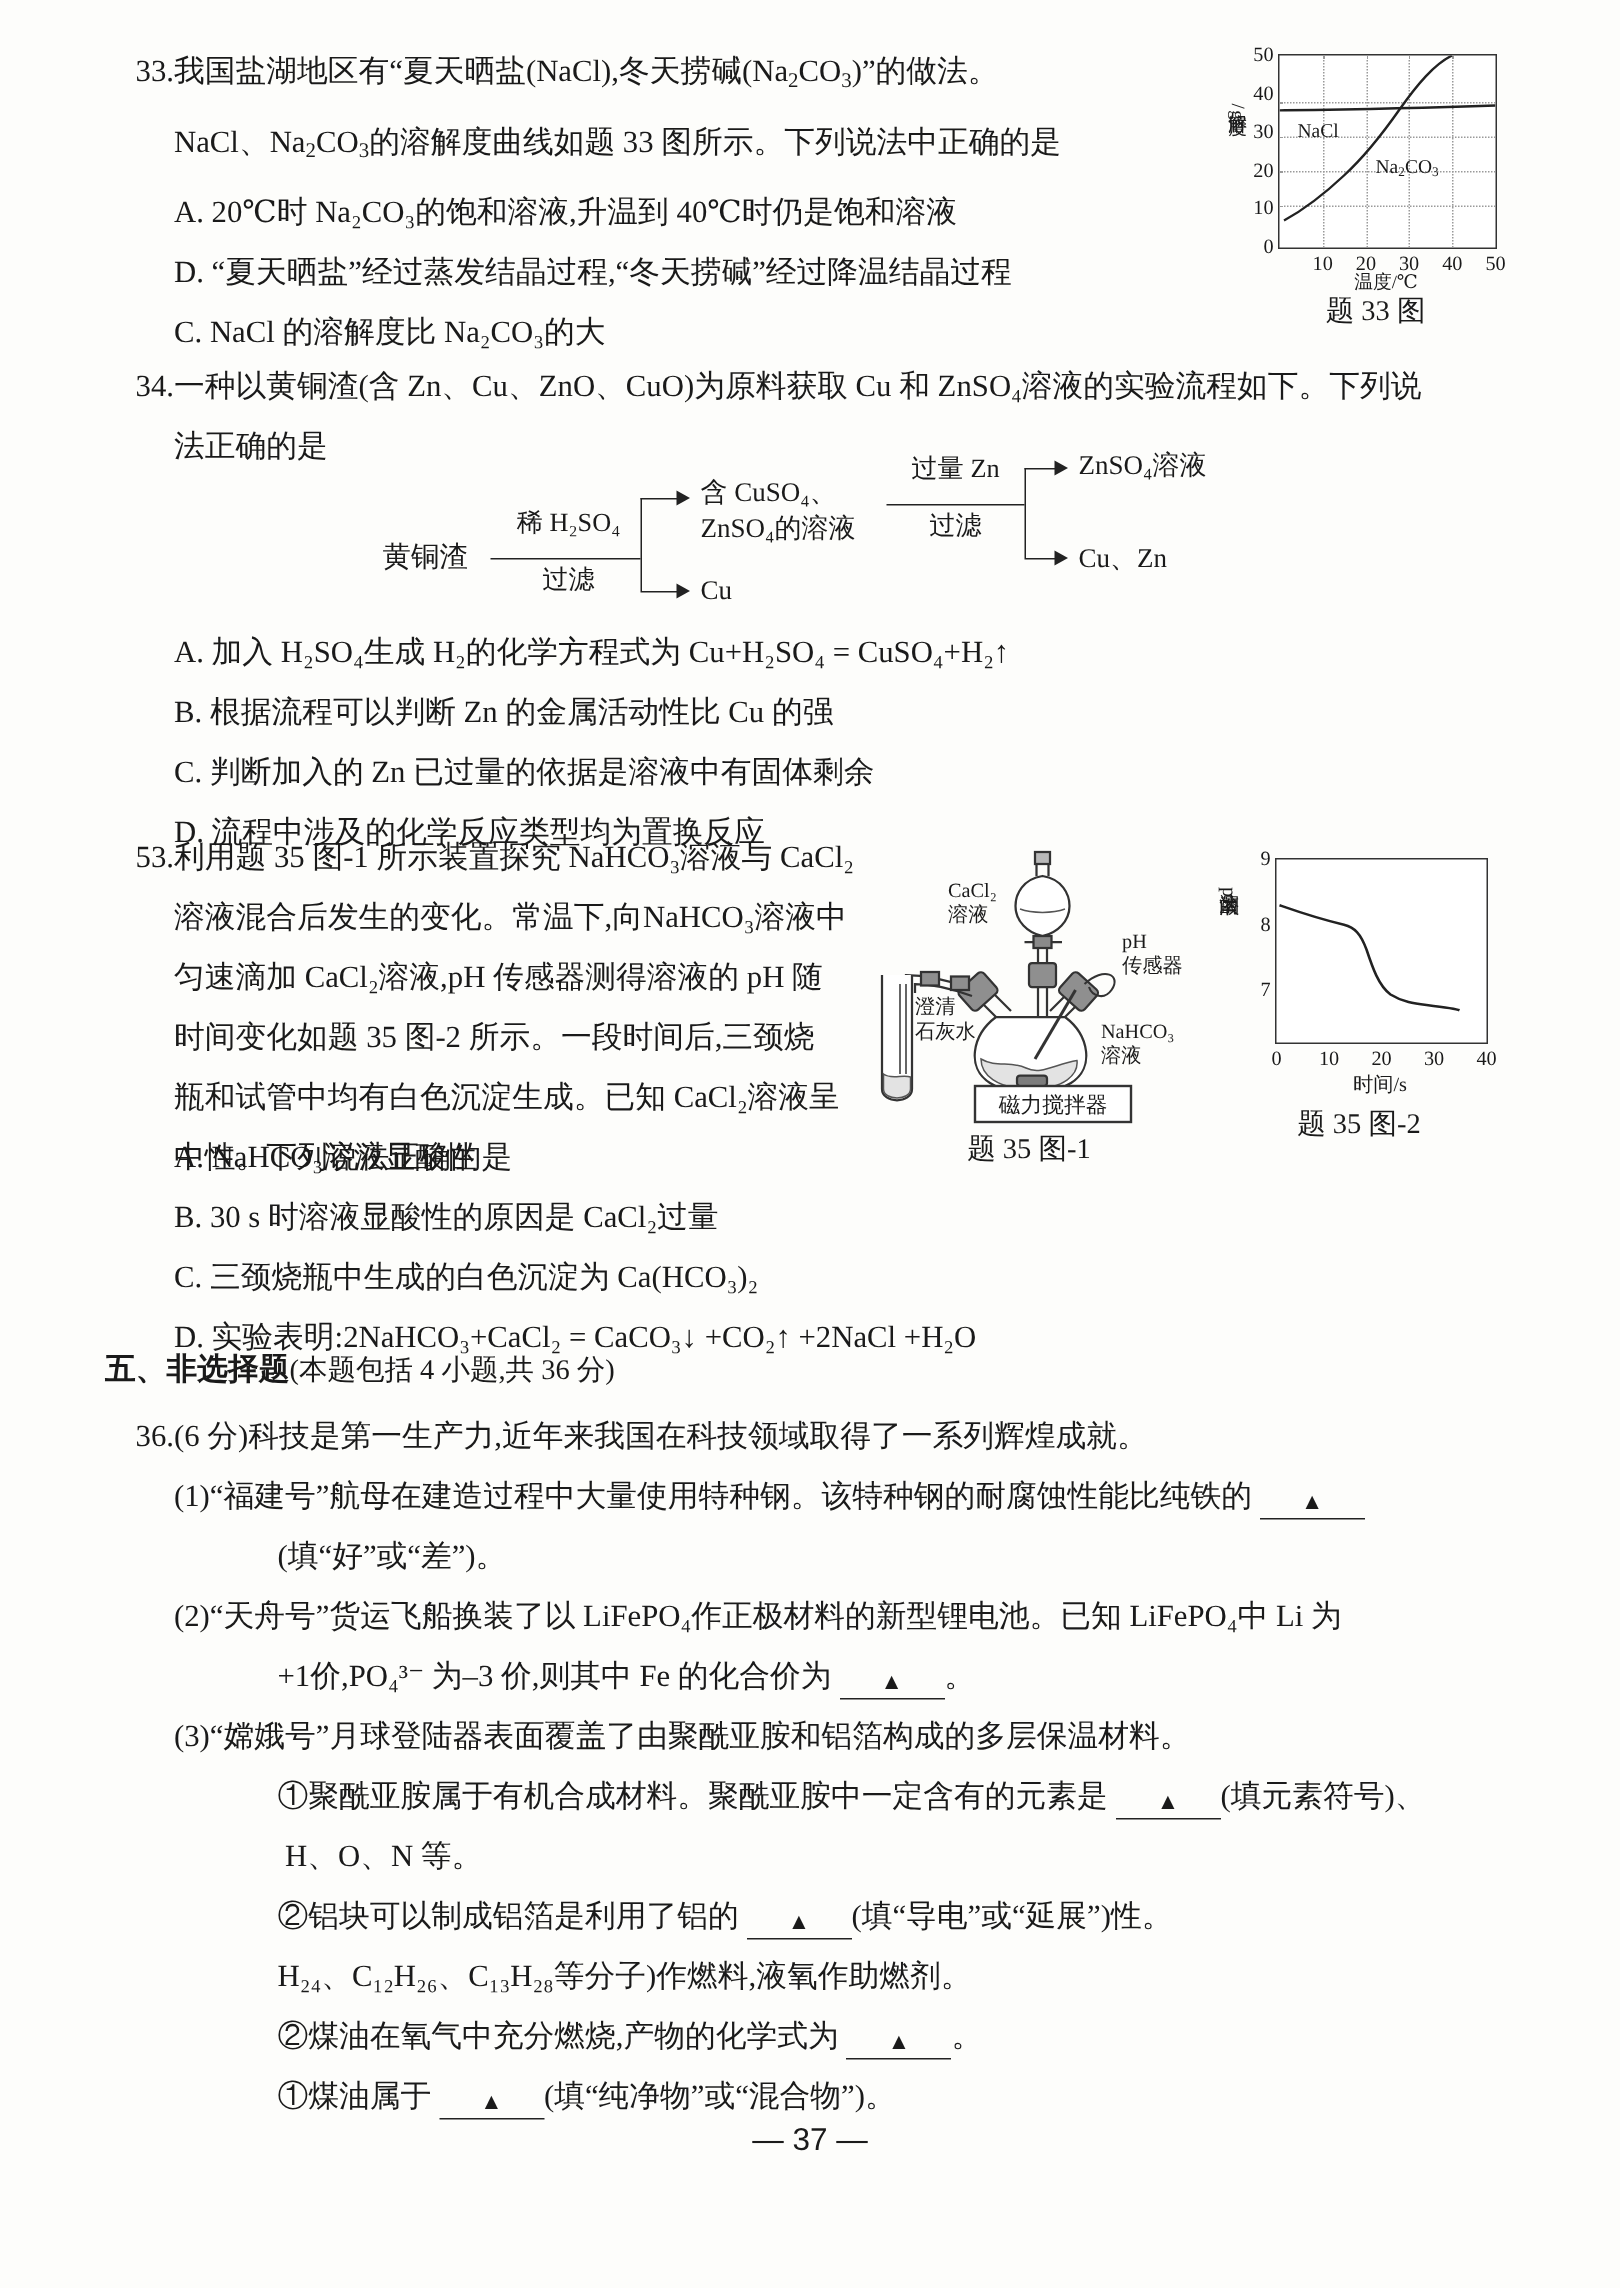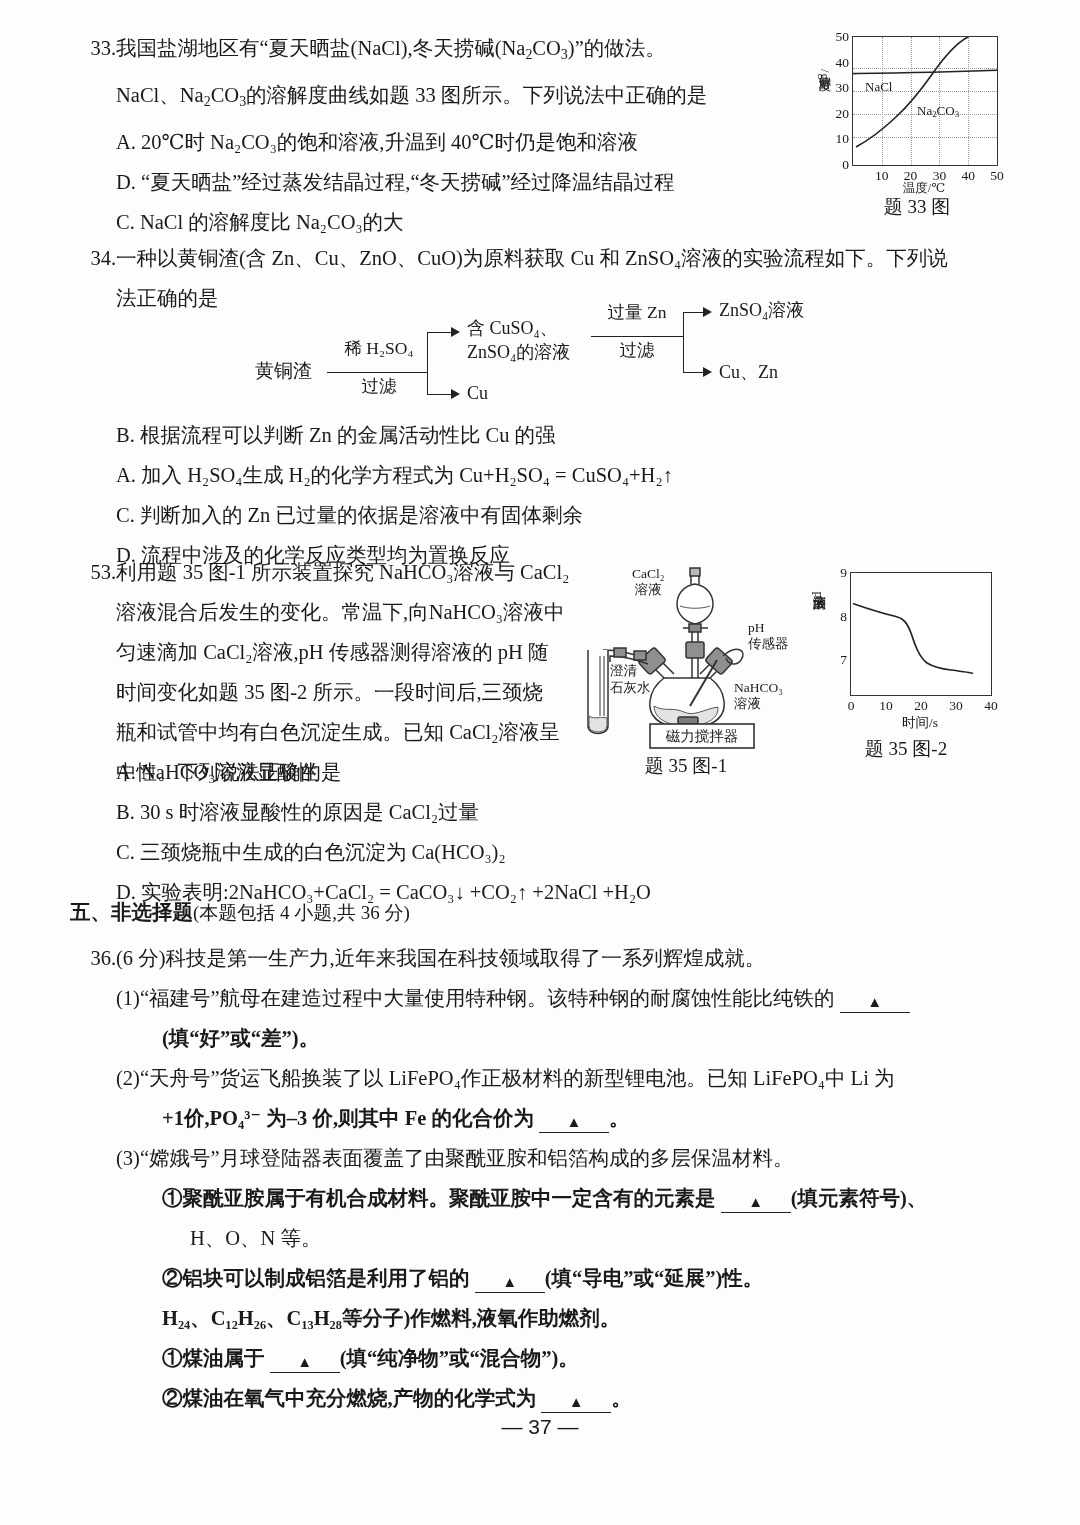--- a/index.html
+++ b/index.html
@@ -77,21 +77,21 @@
     position:absolute;left:44px;top:6px;width:140px;height:122px;
     border:1.4px solid #333;background:#fff;
   }
   .ylab-v2{position:absolute;left:4px;top:18px;writing-mode:vertical-rl;font-size:13.5px;letter-spacing:1px;}
 
   
   #sec5{position:absolute;left:70px;top:898px;font-weight:bold;font-size:20.5px;}
   #sec5 .small{font-weight:normal;font-size:19px;}
   #q36{position:absolute;left:70px;top:938px;width:950px;}
   .sub1{margin-left:46px;}
-  .sub2{margin-left:92px;font-weight:bold;}
+  .sub2{margin-left:115px;}
   .sub3{margin-left:120px;}
 
   #pagenum{position:absolute;left:0;right:0;top:1415px;text-align:center;font-size:21px;font-family:"Liberation Sans",sans-serif;}
 </style>
 </head>
 <body>
 
 <div class="page">
 
   <div class="q" id="q33">
@@ -181,22 +181,22 @@
     <div class="vr" style="left:428px;top:2px;height:60px"></div>
     <div class="hr" style="left:428px;top:2px;width:22px"></div>
     <div class="arw" style="left:448px;top:-3px"></div>
     <div class="hr" style="left:428px;top:62px;width:22px"></div>
     <div class="arw" style="left:448px;top:57px"></div>
     <div class="fl" style="left:464px;top:-12px;font-size:18px">ZnSO₄溶液</div>
     <div class="fl" style="left:464px;top:50px;font-size:18px">Cu、Zn</div>
   </div>
 
   <div class="q" id="q34opts">
+    <div class="opt">A. 加入 H₂SO₄生成 H₂的化学方程式为 Cu+H₂SO₄ = CuSO₄+H₂↑</div>
     <div class="opt">B. 根据流程可以判断 Zn 的金属活动性比 Cu 的强</div>
-    <div class="opt">A. 加入 H₂SO₄生成 H₂的化学方程式为 Cu+H₂SO₄ = CuSO₄+H₂↑</div>
     <div class="opt">C. 判断加入的 Zn 已过量的依据是溶液中有固体剩余</div>
     <div class="opt">D. 流程中涉及的化学反应类型均为置换反应</div>
   </div>
 
   <div class="q" id="q35">
     <div class="qnum">53.</div>
     <div class="qbody">
       <div>利用题 35 图-1 所示装置探究 NaHCO₃溶液与 CaCl₂</div>
       <div>溶液混合后发生的变化。常温下,向NaHCO₃溶液中</div>
       <div>匀速滴加 CaCl₂溶液,pH 传感器测得溶液的 pH 随</div>
@@ -248,21 +248,21 @@
           <path d="M11,150 C16,154 24,150 29,152 L29,160 C29,168 11,168 11,160 Z" fill="#e3e3e3" stroke="#555" stroke-width="1"></path>
 
           <rect x="100" y="151" width="20" height="7" rx="2" fill="#7c7c7c" stroke="#333"></rect>
 
           <rect x="72" y="158" width="104" height="24" fill="#fff" stroke="#333" stroke-width="1.6"></rect>
         </g>
         <text x="124" y="175" font-family="Liberation Serif, serif" font-size="14.5" text-anchor="middle" fill="#1a1a1a">磁力搅拌器</text>
       </svg>
 
       
-      <div style="position:absolute;left:54px;top:0;font-size:13.5px;text-align:center;line-height:16px">
+      <div style="position:absolute;left:54px;top:20px;font-size:13.5px;line-height:16px">
         <div>CaCl₂</div>
         <div>溶液</div>
       </div>
       <div style="position:absolute;left:170px;top:54px;font-size:13.5px;line-height:16px">
         <div>pH</div>
         <div>传感器</div>
       </div>
       <div style="position:absolute;left:32px;top:96px;font-size:13.5px;line-height:17px">
         <div>澄清</div>
         <div>石灰水</div>
@@ -335,23 +335,23 @@
       <span class="blank"><span class="tri">▲</span></span><span>(填元素符号)、</span>
     </div>
     <div class="sub3">H、O、N 等。</div>
     <div class="sub2">
       <span>②铝块可以制成铝箔是利用了铝的</span>
       <span class="blank"><span class="tri">▲</span></span><span>(填“导电”或“延展”)性。</span>
     </div>
 
     <div class="sub2">H₂₄、C₁₂H₂₆、C₁₃H₂₈等分子)作燃料,液氧作助燃剂。</div>
     <div class="sub2">
+      <span>②煤油在氧气中充分燃烧,产物的化学式为</span>
+      <span class="blank"><span class="tri">▲</span></span><span>。</span>
+    </div>
+    <div class="sub2">
       <span>①煤油属于</span>
       <span class="blank"><span class="tri">▲</span></span><span>(填“纯净物”或“混合物”)。</span>
     </div>
-    <div class="sub2">
-      <span>②煤油在氧气中充分燃烧,产物的化学式为</span>
-      <span class="blank"><span class="tri">▲</span></span><span>。</span>
-    </div>
   </div>
 
   <div id="pagenum">— 37 —</div>
 </div>
 
 </body></html>

